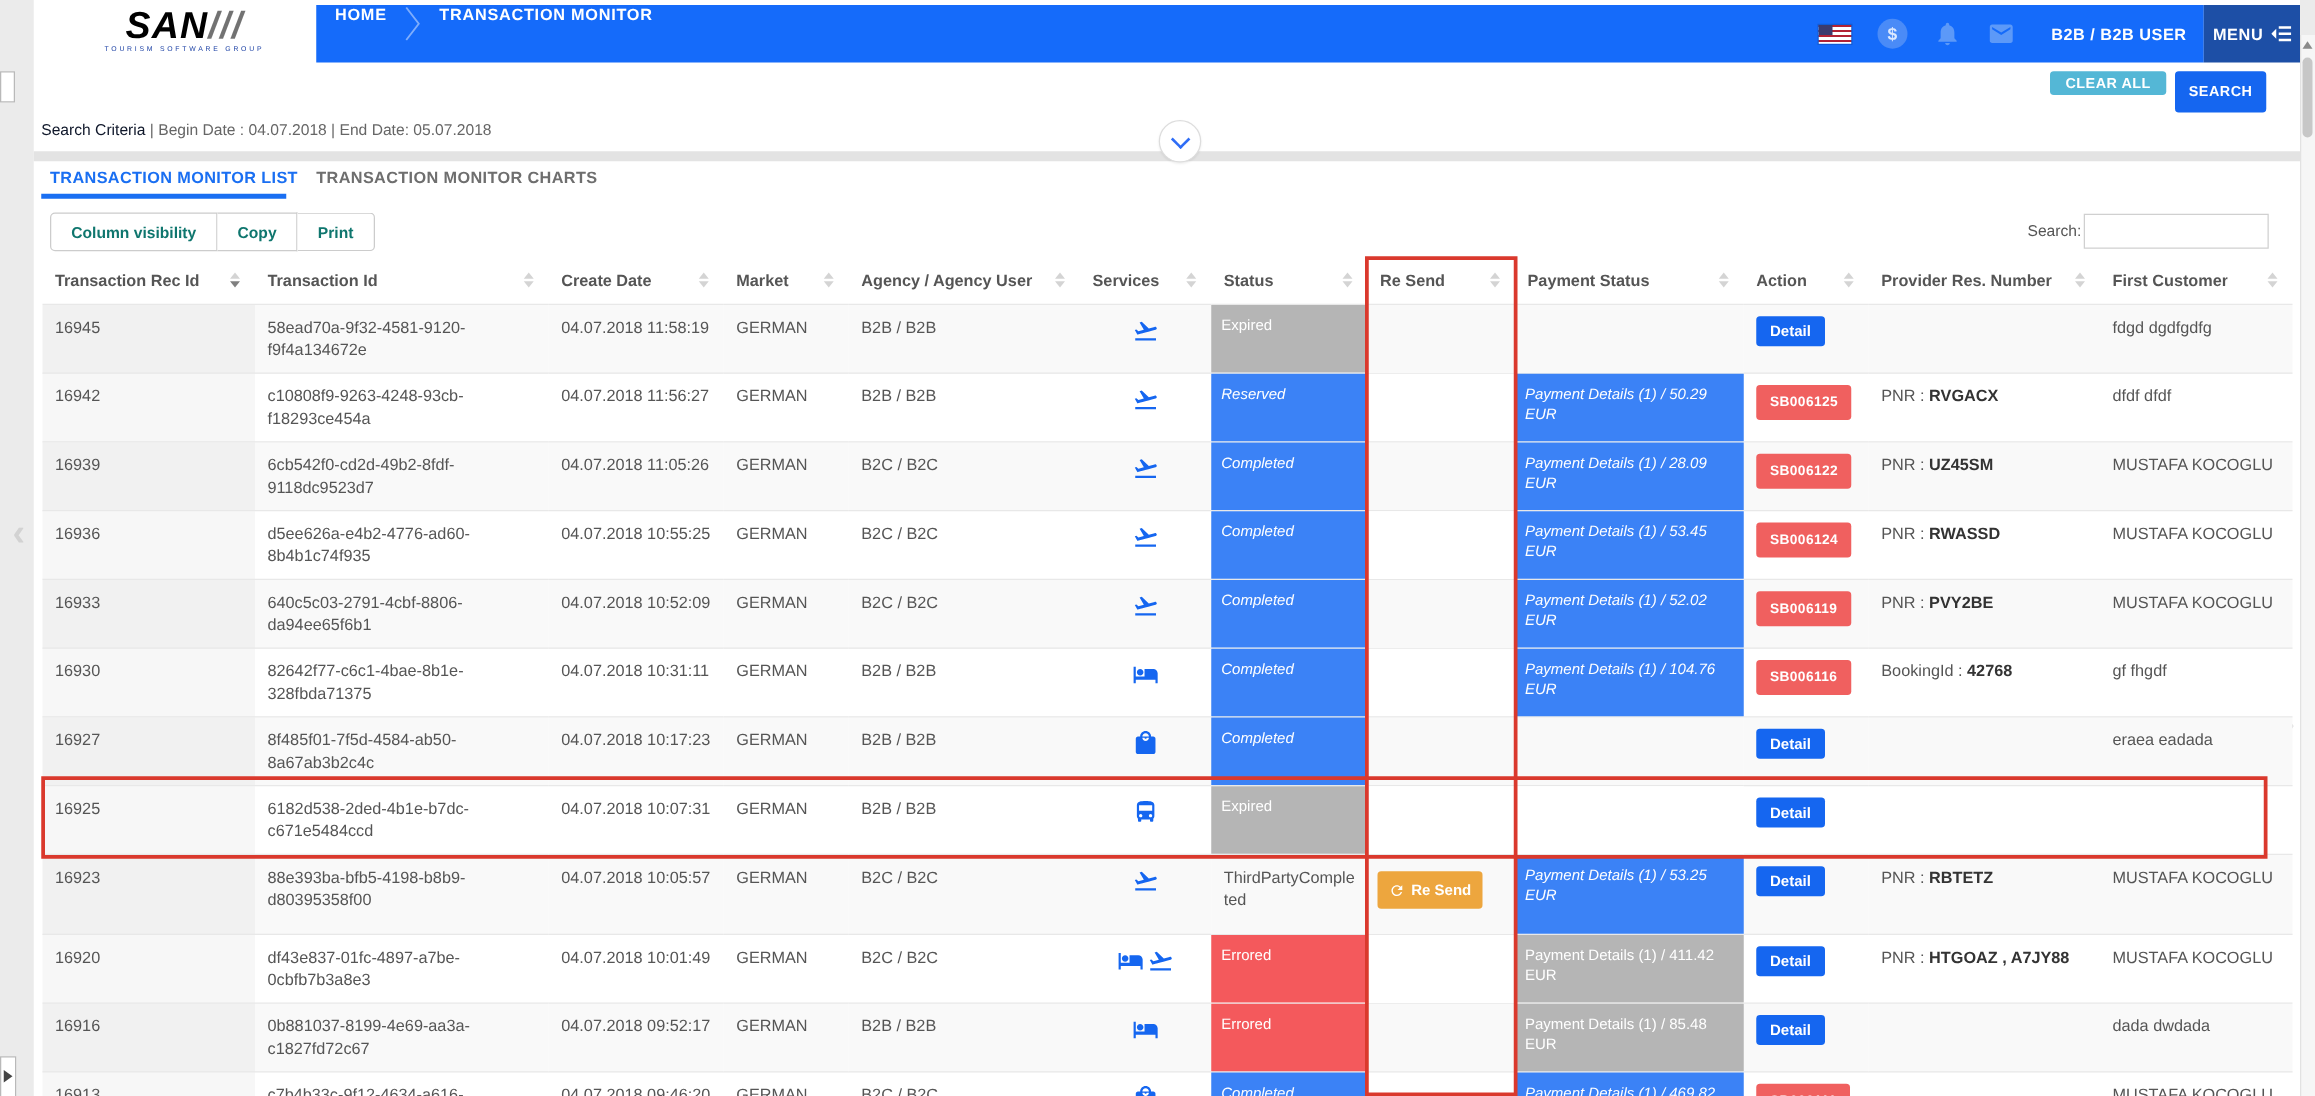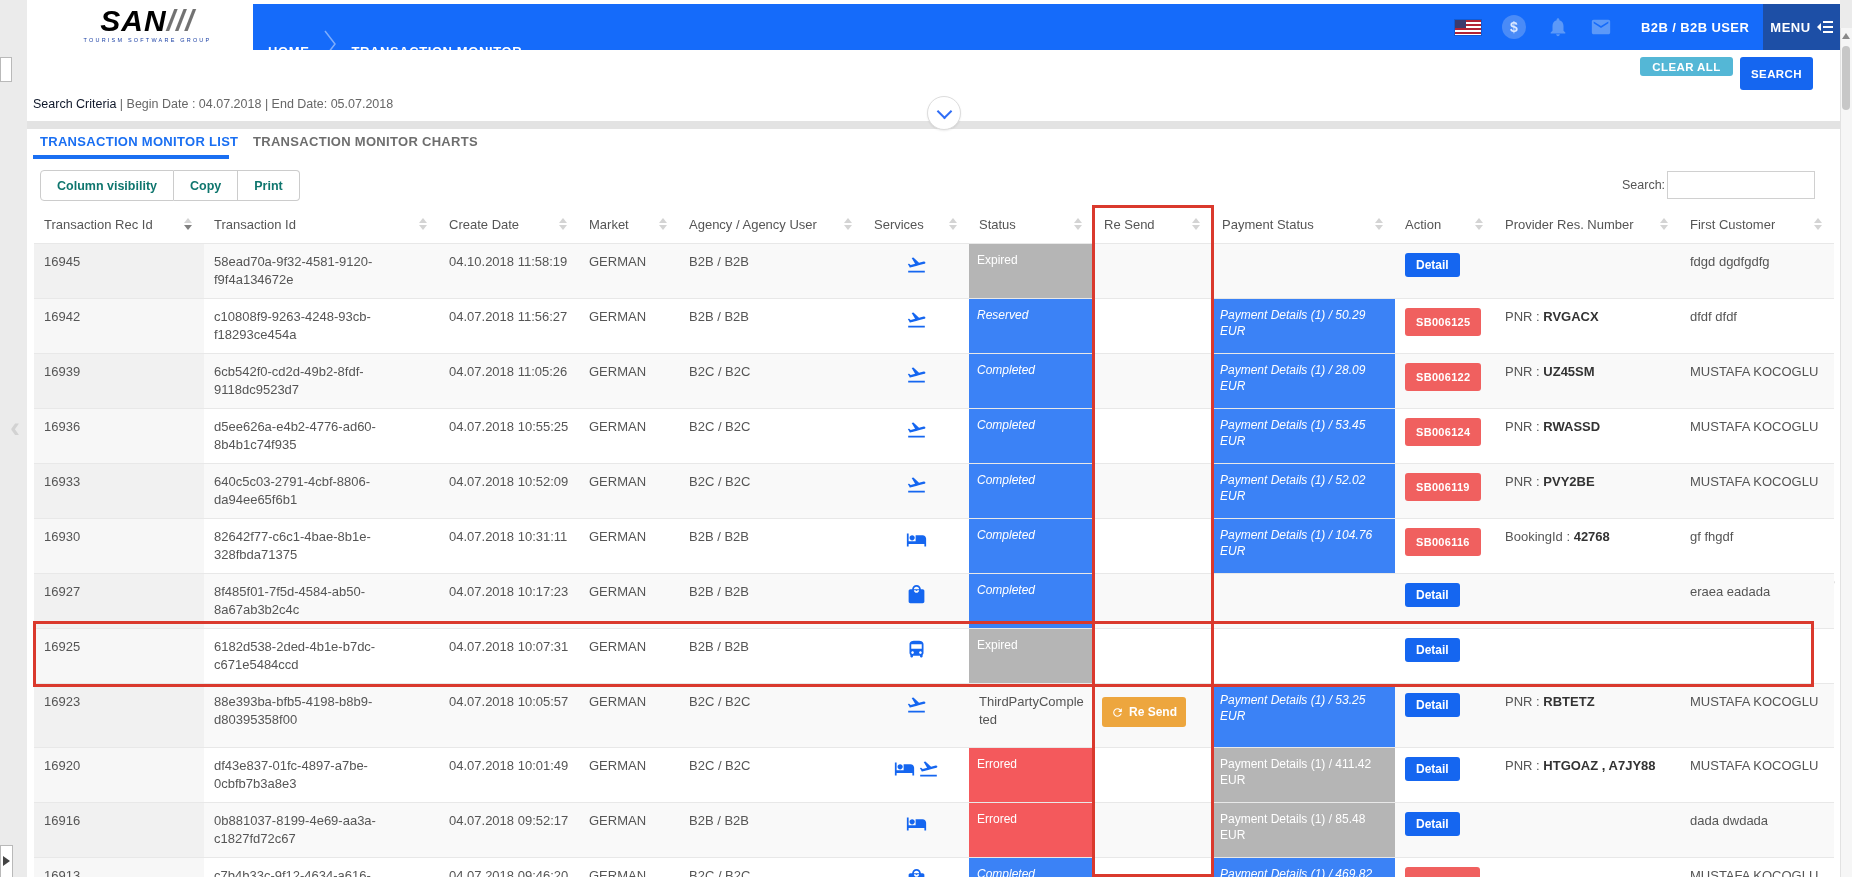--- a/index.html
+++ b/index.html
@@ -9,21 +9,21 @@
   .panel{left:27px;top:0;width:1813px;height:877px;background:#fff;}
 
   
   .topbar-blue{left:253px;top:4px;width:1510px;height:46px;background:#156bfa;}
   .menu-box{left:1763px;top:4px;width:77px;height:46px;background:#1d4fa6;display:flex;align-items:center;justify-content:center;gap:6px;cursor:pointer;}
   .menu-box span{color:#fff;font-size:13px;font-weight:bold;letter-spacing:.5px;}
   .logo{left:55px;top:6px;width:185px;height:42px;text-align:center;cursor:pointer;}
   .logo .word{font-style:italic;font-weight:900;font-size:30px;line-height:30px;color:#000000;letter-spacing:1px;}
   .logo .word i{font-style:italic;opacity:.55;}
   .logo .tag{font-size:5.5px;letter-spacing:2.2px;color:#1c41a5;margin-top:1px;}
-  .crumbs{left:268px;top:4px;height:55px;display:flex;align-items:flex-end;gap:14px;}
+  .crumbs{left:268px;top:4px;height:55px;display:flex;align-items:flex-start;gap:14px;}
   .crumbs .t{color:#fff;font-size:13px;font-weight:bold;letter-spacing:.6px;}
   .crumb-sep{width:14px;height:30px;}
   .bar-right{left:1455px;top:4px;height:46px;display:flex;align-items:center;gap:21px;}
   .flag{width:26px;height:15px;background:repeating-linear-gradient(#b22234 0 2px,#fff 2px 4px);position:relative;box-shadow:0 0 0 1px rgba(0,0,0,.15);}
   .flag:before{content:"";position:absolute;left:0;top:0;width:11px;height:8px;background:#3c3b6e;}
   .bicon{width:22px;height:22px;fill:#5c99f8;}
   .dollar{width:24px;height:24px;border-radius:50%;background:#4a8bf7;color:#dce9ff;font-size:14px;font-weight:bold;
           display:flex;align-items:center;justify-content:center;}
   .user-label{color:#fff;font-size:13px;font-weight:bold;letter-spacing:.4px;margin-left:8px;}
 
@@ -59,21 +59,21 @@
   .btn-group button{height:31px;background:#fff;border:1px solid #ccc;border-left-width:0;color:#0f766e;font-size:12.5px;
                     font-weight:bold;padding:0 16px;cursor:pointer;font-family:inherit;}
   .btn-group button:first-child{border-left-width:1px;border-radius:4px 0 0 4px;}
   .btn-group button:last-child{border-radius:0 4px 4px 0;}
   .search-label{left:1622px;top:178px;font-size:12.5px;color:#555;}
   .search-input{left:1667px;top:171px;width:148px;height:28px;border:1px solid #d0d0d0;background:#fff;font-family:inherit;font-size:13px;padding:0 6px;box-sizing:border-box;}
 
   
   .tablewrap{left:34px;top:205px;width:1800px;}
   table.grid{border-collapse:collapse;table-layout:fixed;width:1800px;}
-  table.grid th{height:38px;text-align:left;color:#555;font-size:13px;font-weight:400;padding:0 12px 0 10px;vertical-align:middle;cursor:pointer;}
+  table.grid th{height:38px;text-align:left;color:#555;font-size:13px;font-weight:700;padding:0 12px 0 10px;vertical-align:middle;cursor:pointer;}
   .thwrap{display:flex;align-items:center;}
   .thwrap .lbl{white-space:nowrap;overflow:hidden;}
   .sort{display:inline-flex;flex-direction:column;gap:2px;margin-left:auto;padding-left:6px;}
   .sort i{width:0;height:0;border-left:4px solid transparent;border-right:4px solid transparent;}
   .sort .up{border-bottom:5px solid #d4d4d4;}
   .sort .dn{border-top:5px solid #d4d4d4;}
   .sort.active .dn{border-top-color:#808080;}
   table.grid td{padding:0;vertical-align:top;border-top:1px solid #e8e8e8;}
   tr.odd td{background:#f9f9f9;}
   tr.even td{background:#fff;}
@@ -303,21 +303,21 @@
         </thead>
       <tbody id="grid-body">
           <tr class="odd" style="height: 47px;">
             <td class="c-rec">
               <div class="cell">16945</div>
             </td>
             <td>
               <div class="cell">58ead70a-9f32-4581-9120-f9f4a134672e</div>
             </td>
             <td>
-              <div class="cell">04.10.2018 11:58:19</div>
+              <div class="cell">04.07.2018 11:58:19</div>
             </td>
             <td>
               <div class="cell">GERMAN</div>
             </td>
             <td>
               <div class="cell">B2B / B2B</div>
             </td>
             <td>
               <div class="serv">
                 <svg viewBox="0 0 24 24">

